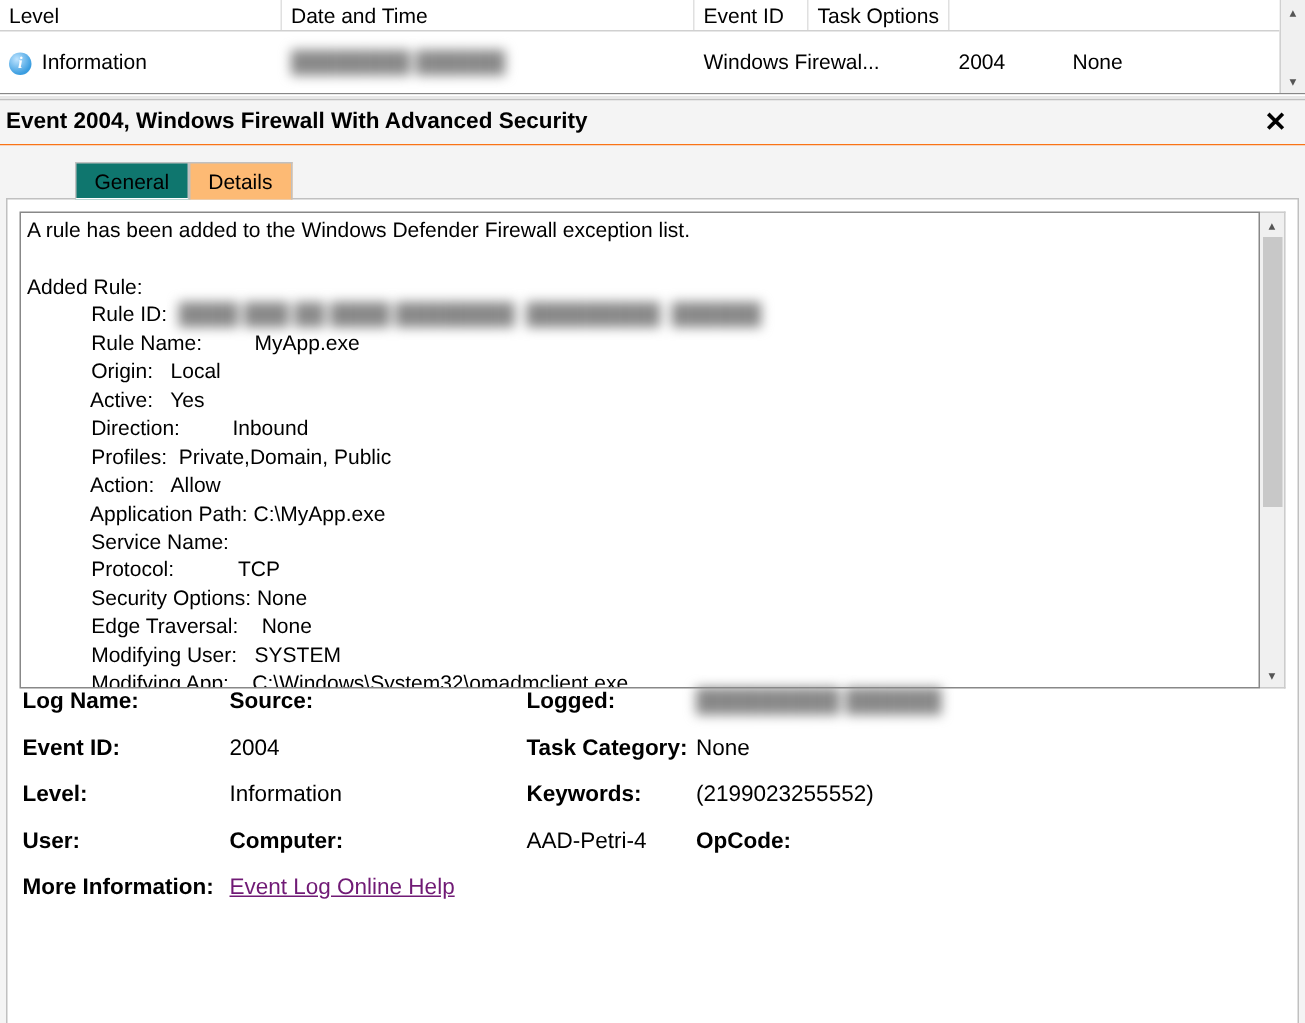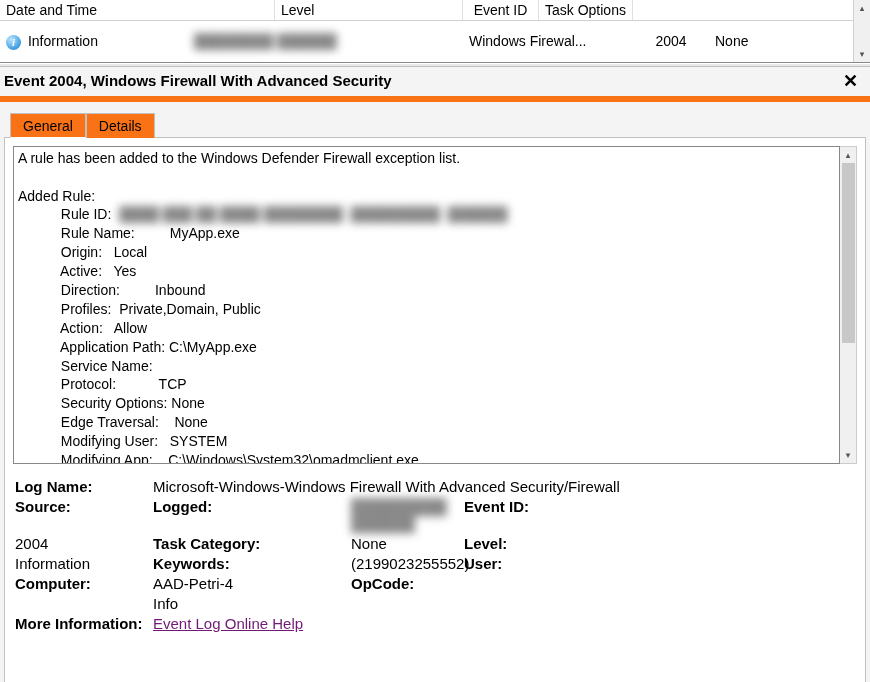--- a/index.html
+++ b/index.html
@@ -21,21 +21,21 @@
   .grid-header .col {
     padding: 2px 6px;
     border-right: 1px solid #e0e0e0;
     font-weight: normal;
     color: #000;
     flex: 0 0 auto;
   }
   .col-level { width: 188px; }
   .col-date { width: 275px; }
   .col-source { width: 170px; }
-  .col-eventid { width: 76px; text-align: center; padding-right: 8px;}
+  .col-eventid { width: 76px; text-align: left; padding-right: 8px;}
   .col-task { flex: 1; }
   .grid-row {
     display: flex;
     padding: 1px 0;
     align-items: center;
   }
   .grid-row .cell { padding: 11px 6px; flex: 0 0 auto; }
   .info-icon {
     display: inline-flex;
     width: 15px; height: 15px;
@@ -73,21 +73,21 @@
     background: #e8e8e8;
     border-top: 1px solid #fff;
     border-bottom: 1px solid #c0c0c0;
   }
 
   .detail-header {
     display: flex;
     align-items: center;
     background: #f4f4f4;
     padding: 3px 8px 4px 4px;
-    border-bottom: 6px solid #f97316;
+    border-bottom: 1px solid #f97316;
   }
   .detail-header .title {
     font-weight: 600;
     font-size: 15px;
     flex: 1;
   }
   .close-x {
     font-weight: bold;
     font-size: 18px;
     cursor: pointer;
@@ -100,30 +100,31 @@
     height: calc(682px - 80px);
   }
   .tabs {
     display: flex;
     margin-left: 6px;
   }
   .tab {
     padding: 4px 12px 3px;
     border: 1px solid #c0c0c0;
     border-bottom: none;
-    background: #f97316;
+    background: #fdba74;
     margin-right: 0;
     cursor: pointer;
     position: relative;
     top: 1px;
   }
   .tab.active {
-    background: #f97316;
+    background: #0f766e;
     z-index: 2;
     border-bottom: 1px solid #fff;
+    margin-left: 40px;
   }
   .tab-panel {
     border: 1px solid #c0c0c0;
     background: #fff;
     padding: 8px;
     height: calc(100% - 32px);
     display: flex;
     flex-direction: column;
   }
   .desc-box-wrap {
@@ -157,46 +158,46 @@
   .desc-scroll .thumb {
     width: 13px;
     height: 180px;
     background: #c8c8c8;
     margin-top: 0;
     border-radius: 0;
   }
   .desc-scroll .track { flex:1; display:flex; flex-direction:column; align-items:center; }
 
   .meta-grid {
-    margin-top: 14px;
+    margin-top: 0;
     display: grid;
     grid-template-columns: 138px 198px 113px auto;
-    row-gap: 3px;
+    row-gap: 14px;
     font-size: 15px;
     padding: 0 2px;
   }
   .meta-grid .label { }
   .meta-grid .value { }
   .meta-grid .bold { font-weight: 600; }
   .link { color: #701a75; text-decoration: underline; cursor: pointer; }
   .blur {
     filter: blur(4px);
     color: #888;
     user-select: none;
     display:inline-block;
   }
 </style>
 </head>
 <body>
 
 <div class="top-section">
   <div class="top-main">
     <div class="grid-header">
+      <div class="col col-level">Level</div>
       <div class="col col-date">Date and Time</div>
-      <div class="col col-level">Level</div>
       <div class="col col-eventid">Event ID</div>
       <div class="col col-task">Task Options</div>
     </div>
     <div class="grid-row">
       <div class="cell col-level">
         <span class="info-icon">i</span>
         <span>Information</span>
       </div>
       <div class="cell col-date"><span class="blur">████████  ██████</span></div>
       <div class="cell col-source">Windows Firewal...</div>
@@ -246,40 +247,38 @@
         <div class="arrow">▴</div>
         <div class="track">
             <div class="thumb"></div>
           </div>
         <div class="arrow">▾</div>
       </div>
     </div>
 
     <div class="meta-grid">
       <div class="label bold">Log Name:</div>
-      <div class="value" style="grid-column: 2 / span 3">Microsoft-Windows-Windows Firewall With Advanced Security/Firewall</div>
 
       <div class="label bold">Source:</div>
       <div class="label bold">Logged:</div>
       <div class="value"><span class="blur">█████████  ██████</span></div>
 
       <div class="label bold">Event ID:</div>
       <div class="value">2004</div>
       <div class="label bold">Task Category:</div>
       <div class="value">None</div>
 
       <div class="label bold">Level:</div>
       <div class="value">Information</div>
       <div class="label bold">Keywords:</div>
       <div class="value">(2199023255552)</div>
 
       <div class="label bold">User:</div>
       <div class="label bold">Computer:</div>
       <div class="value">AAD-Petri-4</div>
 
       <div class="label bold">OpCode:</div>
-      <div class="value" style="grid-column: 2 / span 3">Info</div>
 
       <div class="label bold" style="width:160px">More Information:</div>
       <div class="value" style="grid-column: 2 / span 3"><span class="link">Event Log Online Help</span></div>
     </div>
   </div>
 </div>
 
 </body></html>

